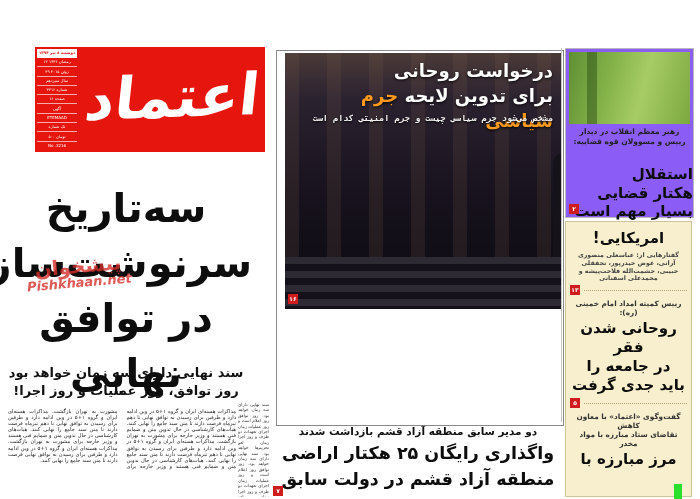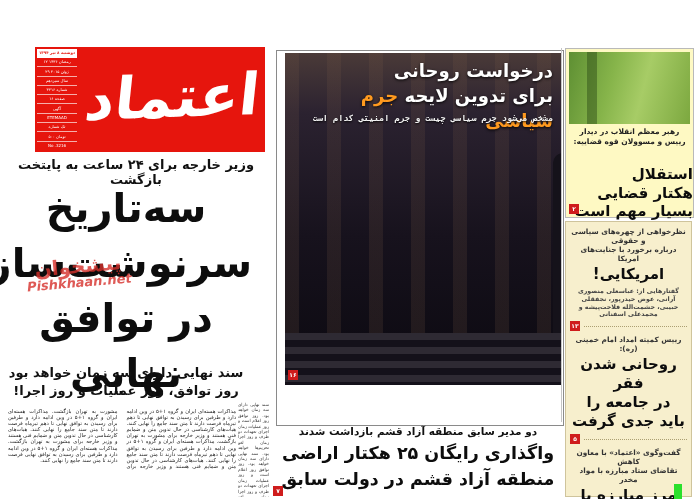--- a/index.html
+++ b/index.html
@@ -25,21 +25,21 @@
   #watermark .fa{color:#d6302b;font-size:20px;font-weight:bold;line-height:20px;}
   #watermark .en{color:#d6302b;font-size:13px;font-weight:bold;font-style:italic;line-height:14px;}
   #subhead-left{left:0;top:364px;width:252px;text-align:center;font-size:13px;font-weight:bold;line-height:18px;color:#111;}
   #body-cols{left:8px;top:408px;width:228px;height:88px;column-count:2;column-gap:9px;
              font-size:5.2px;line-height:6.1px;text-align:justify;color:#222;overflow:hidden;}
   #side-note{left:238px;top:402px;width:31px;height:95px;font-size:4.3px;line-height:5.4px;
              text-align:justify;color:#333;overflow:hidden;}
 
   
   #photo-frame{left:276px;top:50px;width:282px;height:370px;background:#fff;border:1px solid #8a8a8a;padding:2px;}
-  #photo{position:relative;width:276px;height:332px;overflow:hidden;
+  #photo{position:relative;width:276px;height:256px;overflow:hidden;
          background:linear-gradient(180deg,#4a3a38 0%,#2b2230 18%,#17121d 55%,#0b0910 100%);}
   #photo .panels{position:absolute;inset:0;
       background:repeating-linear-gradient(90deg,rgba(120,90,70,.18) 0 14px,rgba(0,0,0,0) 14px 42px);}
   #photo .steps{position:absolute;left:0;right:0;bottom:0;height:52px;
       background:repeating-linear-gradient(180deg,#2e2a33 0 7px,#14111a 7px 14px);}
   .fig{position:absolute;}
   .suit{position:absolute;border-radius:10px 10px 0 0;background:#15121a;}
   #overlay-head{position:absolute;top:5px;right:8px;left:6px;text-align:right;color:#fff;
       text-shadow:0 1px 3px rgba(0,0,0,.9);font-weight:900;font-size:18px;line-height:25px;}
   #overlay-accent{color:#ff9a1f;}
@@ -51,21 +51,21 @@
   
   #qeshm-kicker{left:276px;top:425px;width:284px;text-align:center;font-size:10.5px;font-weight:bold;color:#111;}
   #qeshm-headline{left:276px;top:440px;width:284px;text-align:center;font-size:17.5px;font-weight:800;
                   line-height:26px;color:#0d0d0d;}
   #qeshm-badge{left:273px;top:486px;}
 
   
   #v-divider{left:561px;top:48px;width:1px;height:374px;background:#c6c6c6;}
 
   
-  #leader-box{left:565px;top:48px;width:127px;height:168px;border:1px solid #b9b9b9;background:#fef9c3;}
+  #leader-box{left:565px;top:48px;width:127px;height:168px;border:1px solid #b9b9b9;background:#8b5cf6;}
   #leader-photo{position:relative;margin:3px;height:72px;overflow:hidden;
       background:linear-gradient(105deg,#5e8f33 0%,#86b44a 35%,#a7cc66 60%,#7ca83f 100%);}
   #leader-photo .stripe{position:absolute;left:18px;top:0;bottom:0;width:10px;background:rgba(40,70,20,.45);}
   #leader-kicker{text-align:center;font-size:7.5px;font-weight:bold;line-height:9.5px;color:#222;margin-top:2px;}
   #leader-headline{text-align:right;font-size:15px;font-weight:900;line-height:18.5px;color:#0d0d0d;margin-top:19px;}
   #leader-badge{left:3px;bottom:3px;}
 
   #cream-box{left:565px;top:221px;width:127px;height:276px;background:#f7efcd;border:1px solid #cfc49c;
              box-sizing:border-box;padding:5px 4px 2px;}
   .s-kicker{text-align:center;font-size:7.3px;font-weight:bold;line-height:9px;color:#333;}
@@ -92,21 +92,20 @@
       <div class="info-row">۱۶ صفحه</div>
       <div class="info-row">آگهی</div>
       <div class="info-row">ETEMAAD</div>
       <div class="info-row">تک شماره</div>
       <div class="info-row">۵۰۰ تومان</div>
       <div class="info-row">No .3216</div>
     </div>
     <div id="logo">اعتماد</div>
   </div>
 
-  <div id="kicker-left" class="abs">وزیر خارجه برای ۲۴ ساعت به پایتخت بازگشت</div>
 
   <div id="big-headline" class="abs">
     <div>سه‌تاریخ</div>
     <div>سرنوشت‌ساز</div>
     <div>در توافق نهایی</div>
   </div>
 
   <div id="watermark" class="abs">
     <div class="fa">پیشخوان</div>
     <div class="en">Pishkhaan.net</div>
@@ -207,24 +206,20 @@
       <div>استقلال</div>
       <div>هکتار قضایی</div>
       <div>بسیار مهم است</div>
     </div>
     <div class="badge" id="leader-badge">۲</div>
   </div>
 
   <div id="cream-box" class="abs">
 
     <div>
-      <div class="s-kicker">
-        <div>نظرخواهی از چهره‌های سیاسی و حقوقی</div>
-        <div>درباره برخورد با جنایت‌های امریکا</div>
-      </div>
       <div class="s-headline">
         <div>امریکایی!</div>
       </div>
       <div class="s-detail">گفتارهایی از: عباسعلی منصوری آرانی، عوض حیدرپور، نجفقلی حبیبی، حشمت‌الله فلاحت‌پیشه و محمدعلی اسفنانی</div>
       <div class="s-footer">
         <div class="badge">۱۳</div>
         <div class="dots"></div>
       </div>
     </div>
 

